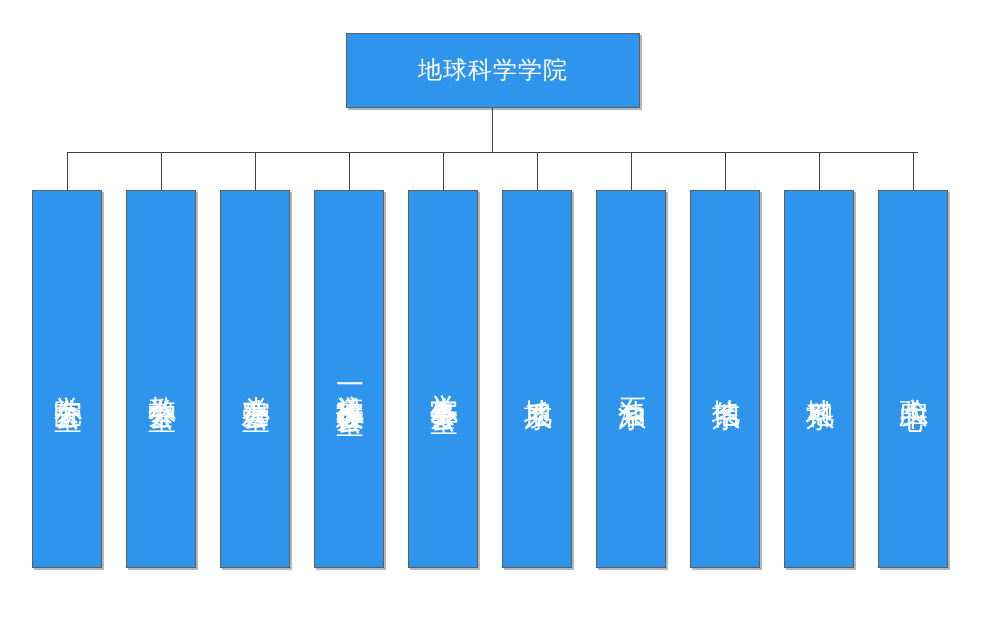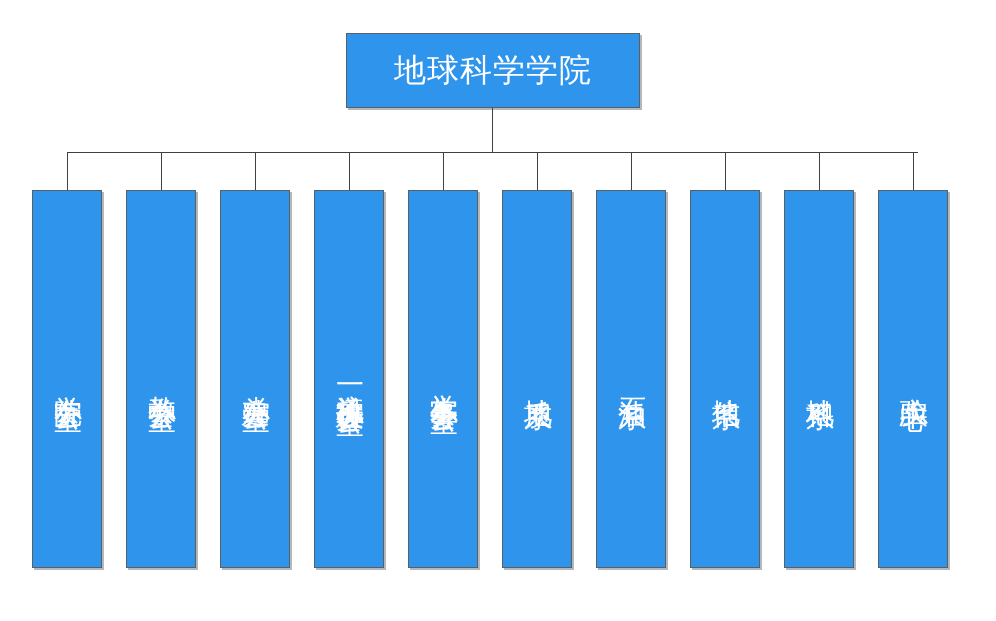--- a/index.html
+++ b/index.html
@@ -33,21 +33,21 @@
 
   .node-root {
     left: 346px;
     top: 33px;
     width: 294px;
     height: 75px;
   }
 
   .node-root .node-label {
     color: #ffffff;
-    font-size: 32px;
+    font-size: 24px;
     line-height: 1.05;
     letter-spacing: 1px;
     white-space: nowrap;
     text-align: left;
   }
 
   .node-child {
     top: 190px;
     width: 70px;
     height: 378px;

